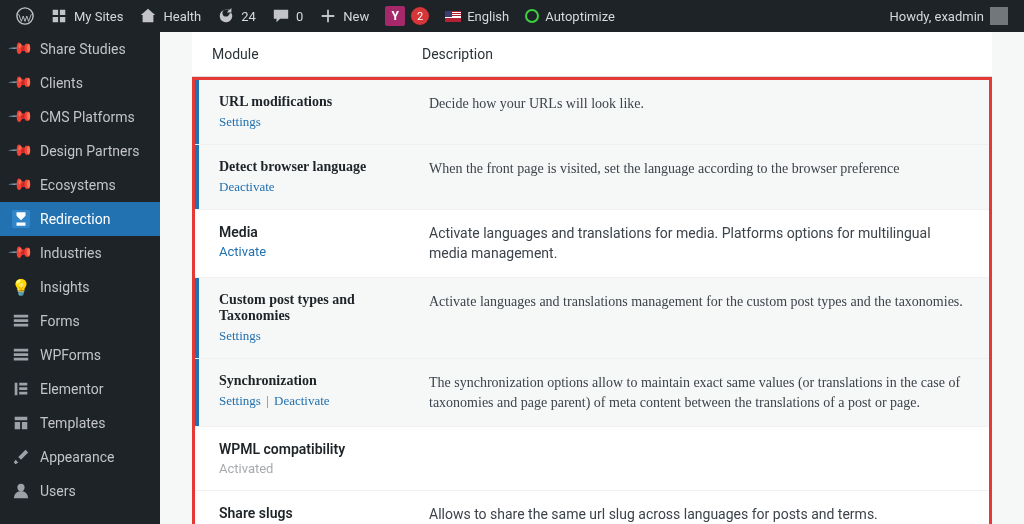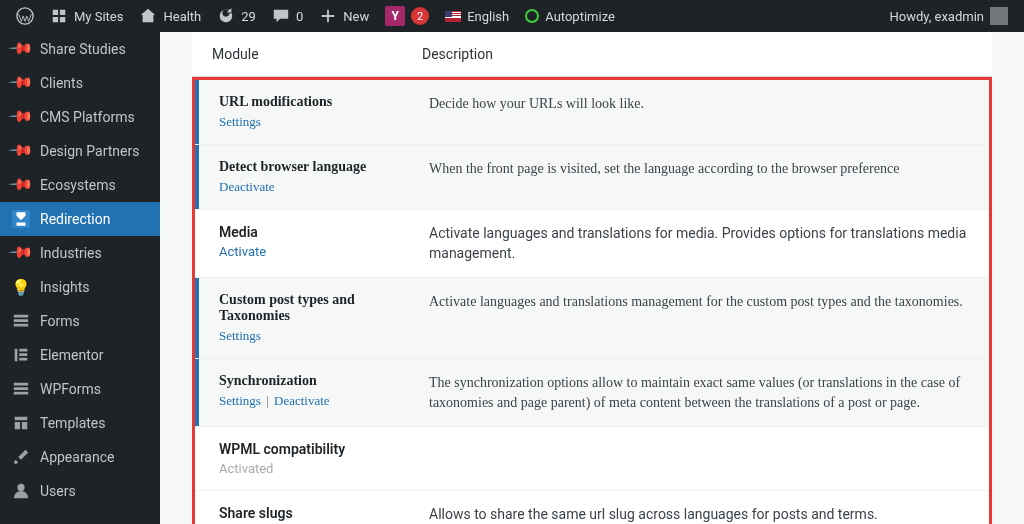--- a/index.html
+++ b/index.html
@@ -58,21 +58,21 @@
     <div class="item">
         <svg viewBox="0 0 20 20">
           <path d="M10 2l8 7h-2v8H4v-8H2z"></path>
         </svg>
         <span>Health</span>
       </div>
     <div class="item">
         <svg viewBox="0 0 20 20">
           <path d="M10 3a7 7 0 106.3 4H14a4 4 0 11-1-3l-2 2h5V1l-2 2A7 7 0 0010 3z"></path>
         </svg>
-        <span>29</span>
+        <span>24</span>
       </div>
     <div class="item">
         <svg viewBox="0 0 20 20">
           <path d="M2 3h16v10H9l-4 4v-4H2z"></path>
         </svg>
         <span>0</span>
       </div>
     <div class="item">
         <svg viewBox="0 0 20 20">
           <path d="M9 3h2v6h6v2h-6v6H9v-6H3V9h6z"></path>
@@ -139,29 +139,29 @@
         <span>Insights</span>
       </div>
       <div class="sitem">
         <svg viewBox="0 0 20 20">
           <path d="M2 3h16v3H2zM2 8h16v3H2zM2 13h16v3H2z"></path>
         </svg>
         <span>Forms</span>
       </div>
       <div class="sitem">
         <svg viewBox="0 0 20 20">
+          <path d="M2 3h16v3H2zM2 8h16v3H2zM2 13h16v3H2z"></path>
+        </svg>
+        <span>WPForms</span>
+      </div>
+      <div class="sitem">
+        <svg viewBox="0 0 20 20">
           <path d="M3 3h3v14H3zM8 3h9v3H8zM8 8h9v3H8zM8 13h9v3H8z"></path>
         </svg>
         <span>Elementor</span>
-      </div>
-      <div class="sitem">
-        <svg viewBox="0 0 20 20">
-          <path d="M2 3h16v3H2zM2 8h16v3H2zM2 13h16v3H2z"></path>
-        </svg>
-        <span>WPForms</span>
       </div>
       <div class="sitem">
         <svg viewBox="0 0 20 20">
           <path d="M3 3h14v4H3zM3 9h6v8H3zM11 9h6v8h-6z"></path>
         </svg>
         <span>Templates</span>
       </div>
       <div class="sitem">
         <svg viewBox="0 0 20 20">
           <path d="M15 2l3 3-8 8-3-3zM4 13l3 3-3 2-2-2z"></path>
@@ -194,21 +194,21 @@
             <h4>Detect browser language</h4>
             <div class="actions"><span class="link">Deactivate</span></div>
           </div>
           <div class="col-desc desc">When the front page is visited, set the language according to the browser preference</div>
         </div>
         <div class="row">
           <div class="col-module mod">
             <h4>Media</h4>
             <div class="actions"><span class="link">Activate</span></div>
           </div>
-          <div class="col-desc desc">Activate languages and translations for media. Provides options for translations media management.</div>
+          <div class="col-desc desc">Activate languages and translations for media. Platforms options for multilingual media management.</div>
         </div>
         <div class="row active">
           <div class="col-module mod">
             <h4>Custom post types and Taxonomies</h4>
             <div class="actions"><span class="link">Settings</span></div>
           </div>
           <div class="col-desc desc">Activate languages and translations management for the custom post types and the taxonomies.</div>
         </div>
         <div class="row active">
           <div class="col-module mod">

